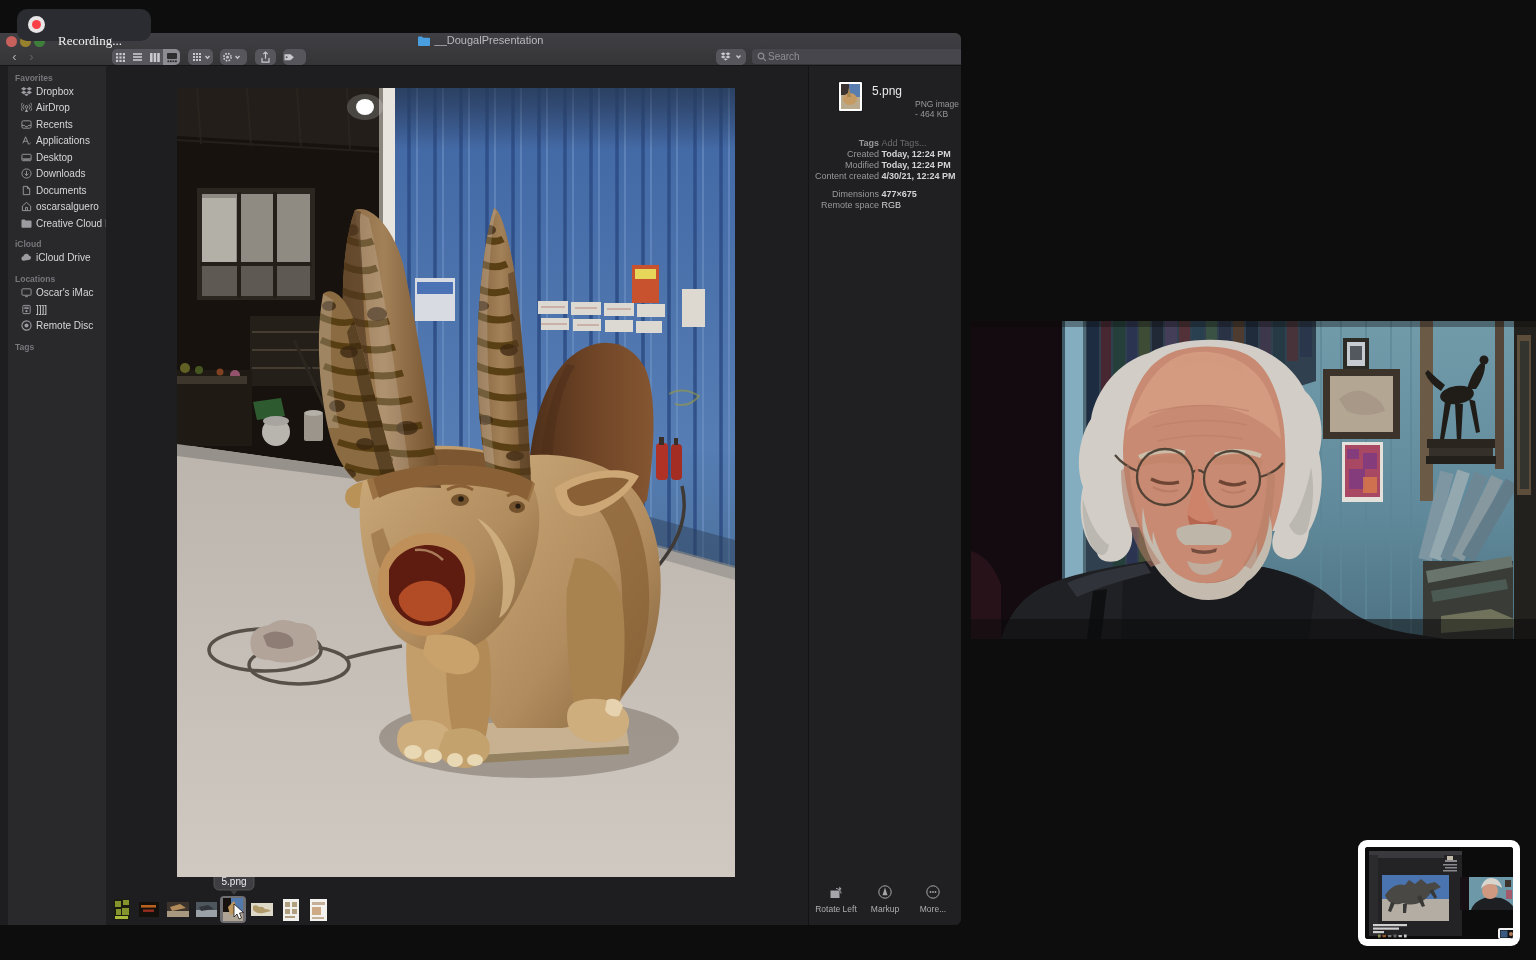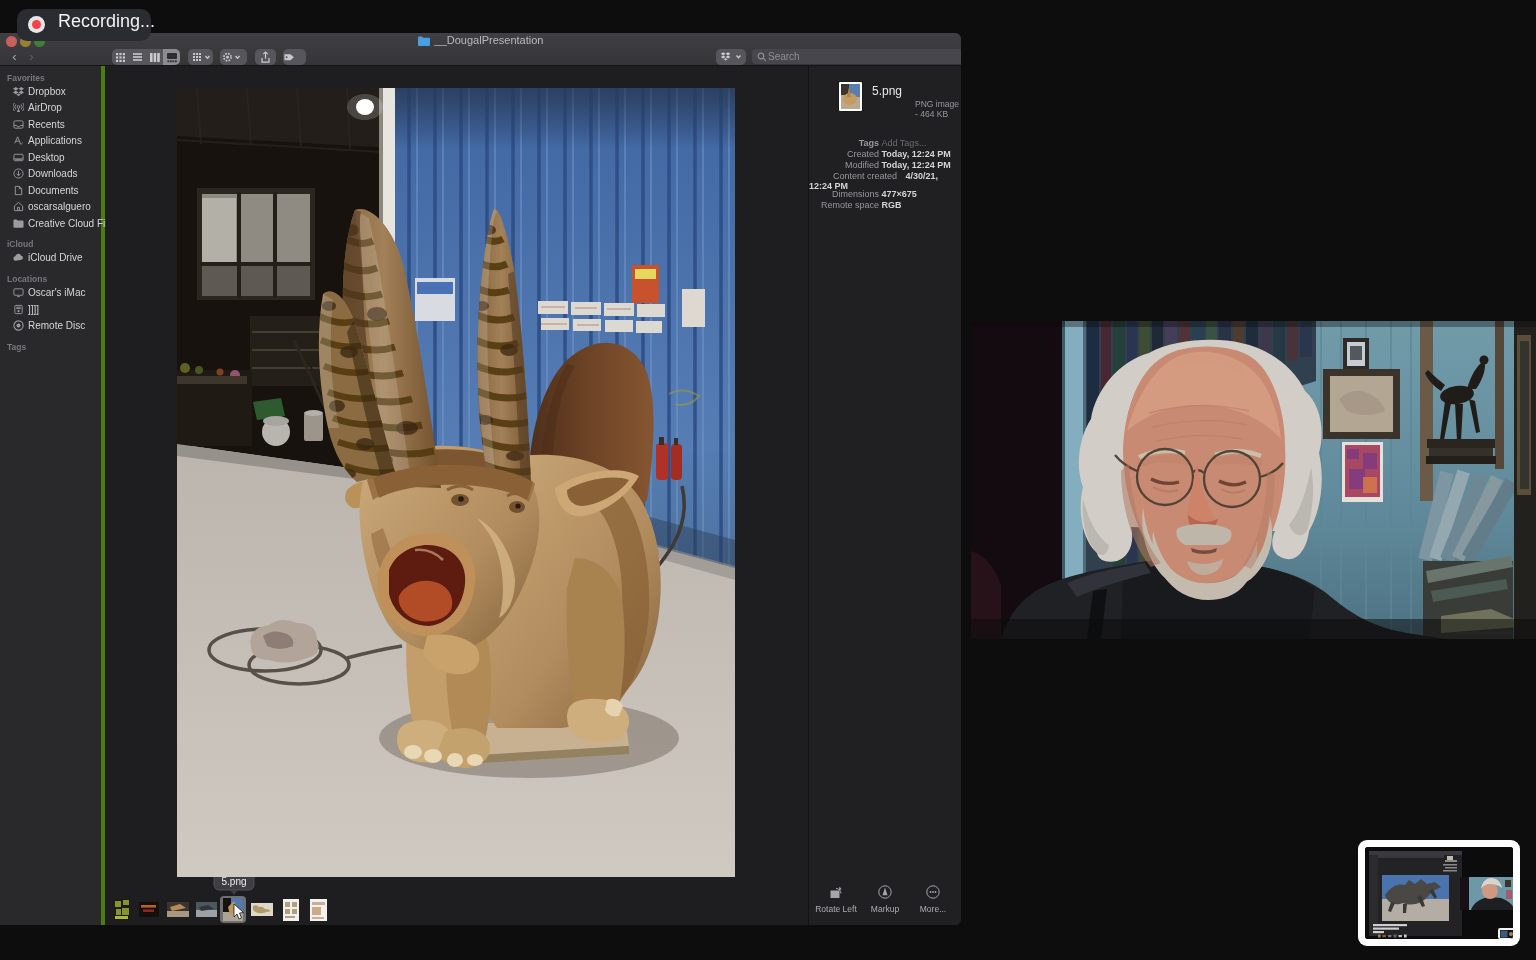--- a/index.html
+++ b/index.html
@@ -26,21 +26,21 @@
   .tbtn.sel { background:#8d8c93; }
   .navb { position:absolute; top:3px; height:16px; width:15px; color:#a8a8ac;
     font-size:13px; line-height:15px; text-align:center; }
 
   
   #search { position:absolute; left:752px; top:3px; width:222px; height:15px;
     background:#47464c; border-radius:4px; color:#8e8e93; font-size:10px; line-height:15px; }
   #search span { margin-left:16px; }
 
   
-  #sidebar { position:absolute; left:0; top:33px; width:105px; height:859px;
+  #sidebar { position:absolute; left:8px; top:33px; width:105px; height:859px;
     background:#29292c; border-right:4px solid #4d7c0f; }
   .shead { position:absolute; left:7px; font-size:8.5px; font-weight:bold; color:#77777c; }
   .sitem { position:absolute; left:13px; font-size:10px; color:#d6d6d9; white-space:nowrap; }
   .sitem svg { vertical-align:-2px; margin-right:4px; }
 
   
   #content { position:absolute; left:106px; top:33px; width:702px; height:859px; background:#1e1e21; }
   #photo { position:absolute; left:71px; top:22px; width:558px; height:789px; }
 
   
@@ -55,21 +55,21 @@
   #captions div { color:#fff; font-size:17.5px; line-height:20.8px; }
   #captions span { background:#000; padding:1px 4px 2px 3px; }
 
   
   #pill { position:absolute; left:17px; top:9px; width:134px; height:32px; background:#2b2b32;
     border-radius:10px; z-index:40; }
   #pill .dot { position:absolute; left:11px; top:7px; width:17px; height:17px; border-radius:50%;
     background:#e8e6e6; }
   #pill .dot:after { content:""; position:absolute; left:4px; top:4px; width:9px; height:9px;
     border-radius:50%; background:#fb4148; }
-  #pill .txt { position:absolute; left:41px; top:2px; color:#f2f2f2; font-size:18px; }
+  #pill .txt { position:absolute; left:41px; top:24px; color:#f2f2f2; font-size:13px;font-family:Liberation Serif, serif; }
 
   
   #webcam { position:absolute; left:971px; top:321px; width:565px; height:318px; background:#000; }
 
   
   #pip { position:absolute; left:1358px; top:840px; width:162px; height:106px;
     background:#fff; border-radius:9px; z-index:35; }
   #pip .inner { position:absolute; left:7px; top:7px; width:148px; height:92px;
     background:#0a0a0a; border-radius:3px; overflow:hidden; }
 </style>
@@ -604,23 +604,23 @@
           <ellipse cx="9" cy="15" rx="7" ry="6" fill="#c59a63"></ellipse>
           <path d="M6 13 L8 3 L10 13 Z" fill="#a98753"></path>
         </svg>
       </div>
       <div style="position:absolute;left:63px;top:18px;font-size:12px;color:#e8e8ea;">5.png</div>
       <div style="position:absolute;left:63px;top:33px;font-size:8.5px;color:#98989d;padding-left:43px;">PNG image - 464 KB</div>
       <div style="position:absolute;left:0;top:72px;width:153px;font-size:9px;">
         <div style="height:11px;"><span style="display:inline-block;width:70px;text-align:right;color:#98989d;font-weight:bold;">Tags</span>&nbsp;<span style="color:#6b6b70;">Add Tags...</span></div>
         <div style="height:11px;"><span style="display:inline-block;width:70px;text-align:right;color:#98989d;">Created</span>&nbsp;<span style="color:#d4d4d7;font-weight:bold;">Today, 12:24 PM</span></div>
         <div style="height:11px;"><span style="display:inline-block;width:70px;text-align:right;color:#98989d;">Modified</span>&nbsp;<span style="color:#d4d4d7;font-weight:bold;">Today, 12:24 PM</span></div>
-        <div style="height:11px;"><span style="display:inline-block;width:70px;text-align:left;color:#98989d;margin-left:24px;">Content created</span>&nbsp;<span style="color:#d4d4d7;font-weight:bold;">4/30/21, 12:24 PM</span></div>
+        <div style="height:11px;"><span style="display:inline-block;width:70px;text-align:right;color:#98989d;">Content created</span>&nbsp;<span style="color:#d4d4d7;font-weight:bold;">4/30/21, 12:24 PM</span></div>
         <div style="height:11px;margin-top:7px;"><span style="display:inline-block;width:70px;text-align:right;color:#98989d;">Dimensions</span>&nbsp;<span style="color:#d4d4d7;font-weight:bold;">477×675</span></div>
-        <div style="height:11px;"><span style="display:inline-block;width:70px;text-align:right;color:#98989d;">Remote space</span>&nbsp;<span style="color:#d4d4d7;font-weight:bold;">RGB</span></div>
+        <div style="height:11px;"><span style="display:inline-block;width:70px;text-align:right;color:#98989d;">Remote space</span>&nbsp;<span style="color:#d4d4d7;font-weight:normal;">RGB</span></div>
       </div>
 
       <div style="position:absolute;left:0;top:818px;width:153px;">
         <svg width="153" height="36" viewBox="0 0 153 36">
           <g stroke="#a5a5aa" fill="none" stroke-width="1">
             <rect x="22" y="7" width="8" height="6.5" fill="#a5a5aa"></rect>
             <path d="M27 4.5 a5 5 0 0 1 5 5"></path>
             <path d="M30.4 2.6 L32.6 4.9 L30 6.6" fill="#a5a5aa" stroke="none"></path>
             <circle cx="76" cy="8" r="6.2"></circle>
             <path d="M76 3.4 L78.5 11.3 L73.5 11.3 Z" fill="#a5a5aa" stroke="none"></path>

